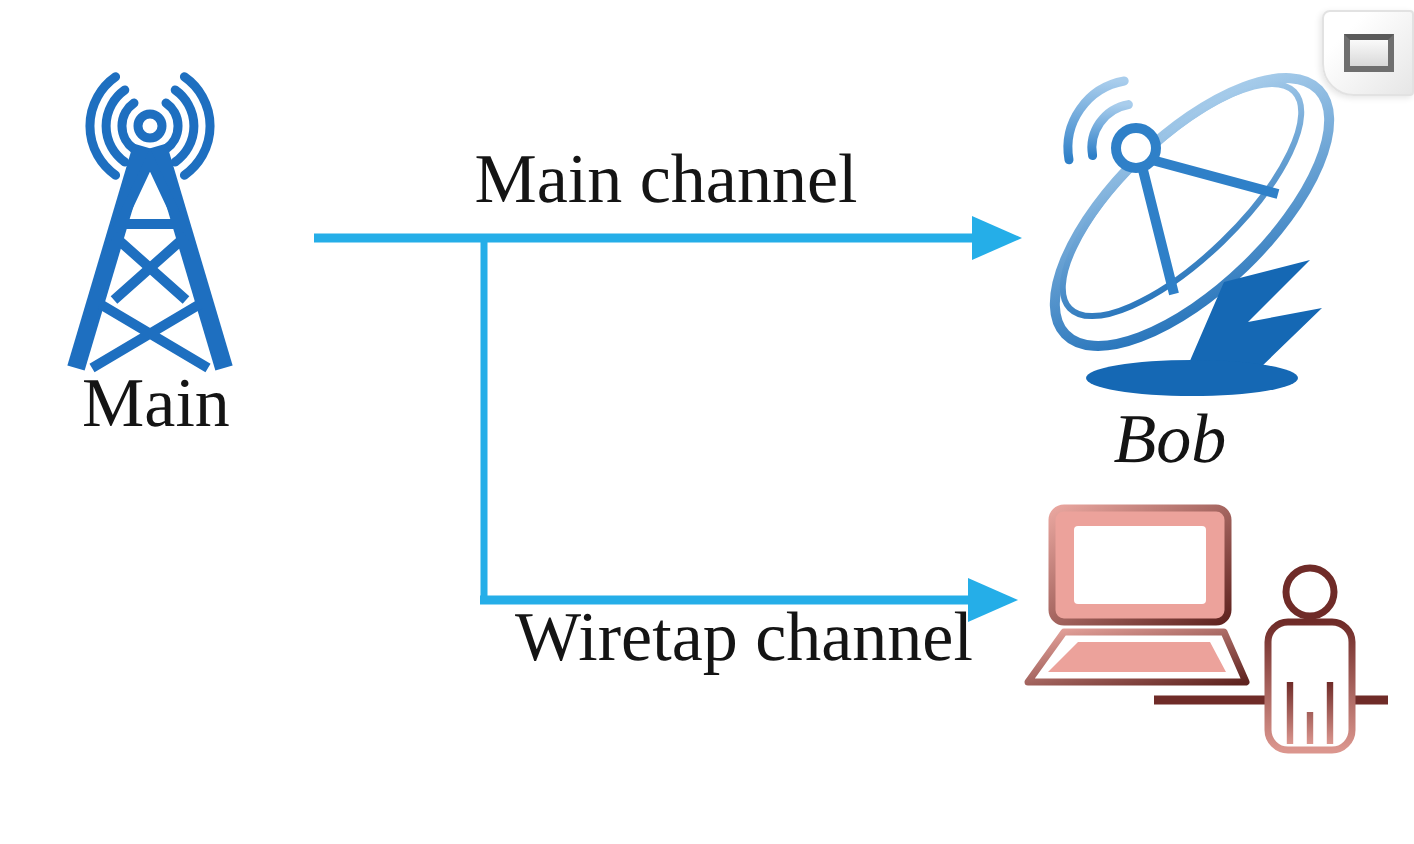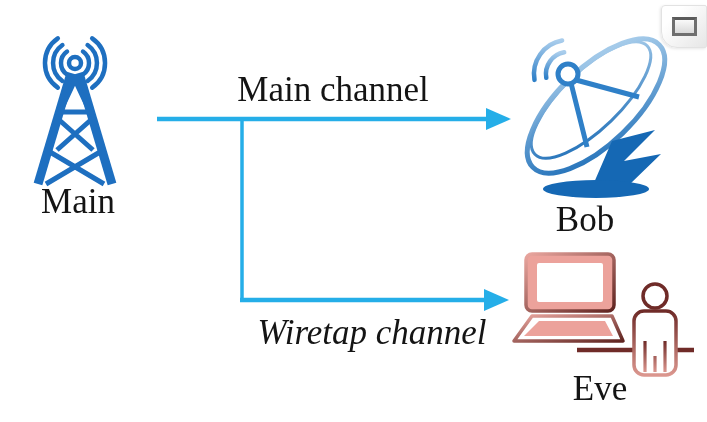--- a/index.html
+++ b/index.html
@@ -24,24 +24,24 @@
     position: absolute;
     font-family: "Liberation Serif", serif;
     font-size: 35px;
     line-height: 1;
     color: #141414;
     text-align: center;
     white-space: nowrap;
     user-select: none;
   }
   .alice-label    { left: 8px;   top: 184px; width: 140px; }
-  .bob-label      { left: 515px; top: 202px; width: 140px; }
+  .bob-label      { left: 515px; top: 202px; width: 140px; font-style: italic; }
   .eve-label      { left: 530px; top: 371px; width: 140px; }
   .main-label     { left: 208px; top: 72px;  width: 250px; }
-  .wiretap-label  { left: 237px; top: 315px; width: 270px; font-style: italic; }
+  .wiretap-label  { left: 237px; top: 301px; width: 270px; }
 
   .maxbtn {
     position: absolute;
     left: 661px;
     top: 5px;
     width: 46px;
     height: 43px;
     padding: 0;
     background: linear-gradient(135deg, #ffffff 25%, #e6e6e6 100%);
     border: 1px solid #e2e2e2;
@@ -144,19 +144,18 @@
       <circle cx="655" cy="296" r="12" fill="#ffffff" stroke="#6F2B28" stroke-width="3.5"></circle>
       <rect x="634" y="311" width="42" height="64" rx="10" fill="#ffffff" stroke="url(#gradEve)" stroke-width="3.5"></rect>
       <path d="M645 341 V372 M665 341 V372 M655 356 V372" fill="none" stroke="url(#gradEve)" stroke-width="3.2"></path>
     </g>
   </svg>
 
   <div class="label main-label">Main channel</div>
   <div class="label wiretap-label">Wiretap channel</div>
   <div class="label alice-label">Main</div>
   <div class="label bob-label">Bob</div>
-  <div class="label eve-label">Eve</div>
 
   <button class="maxbtn">
     <span class="maxglyph"></span>
   </button>
 
 </div>
 
 </body></html>

